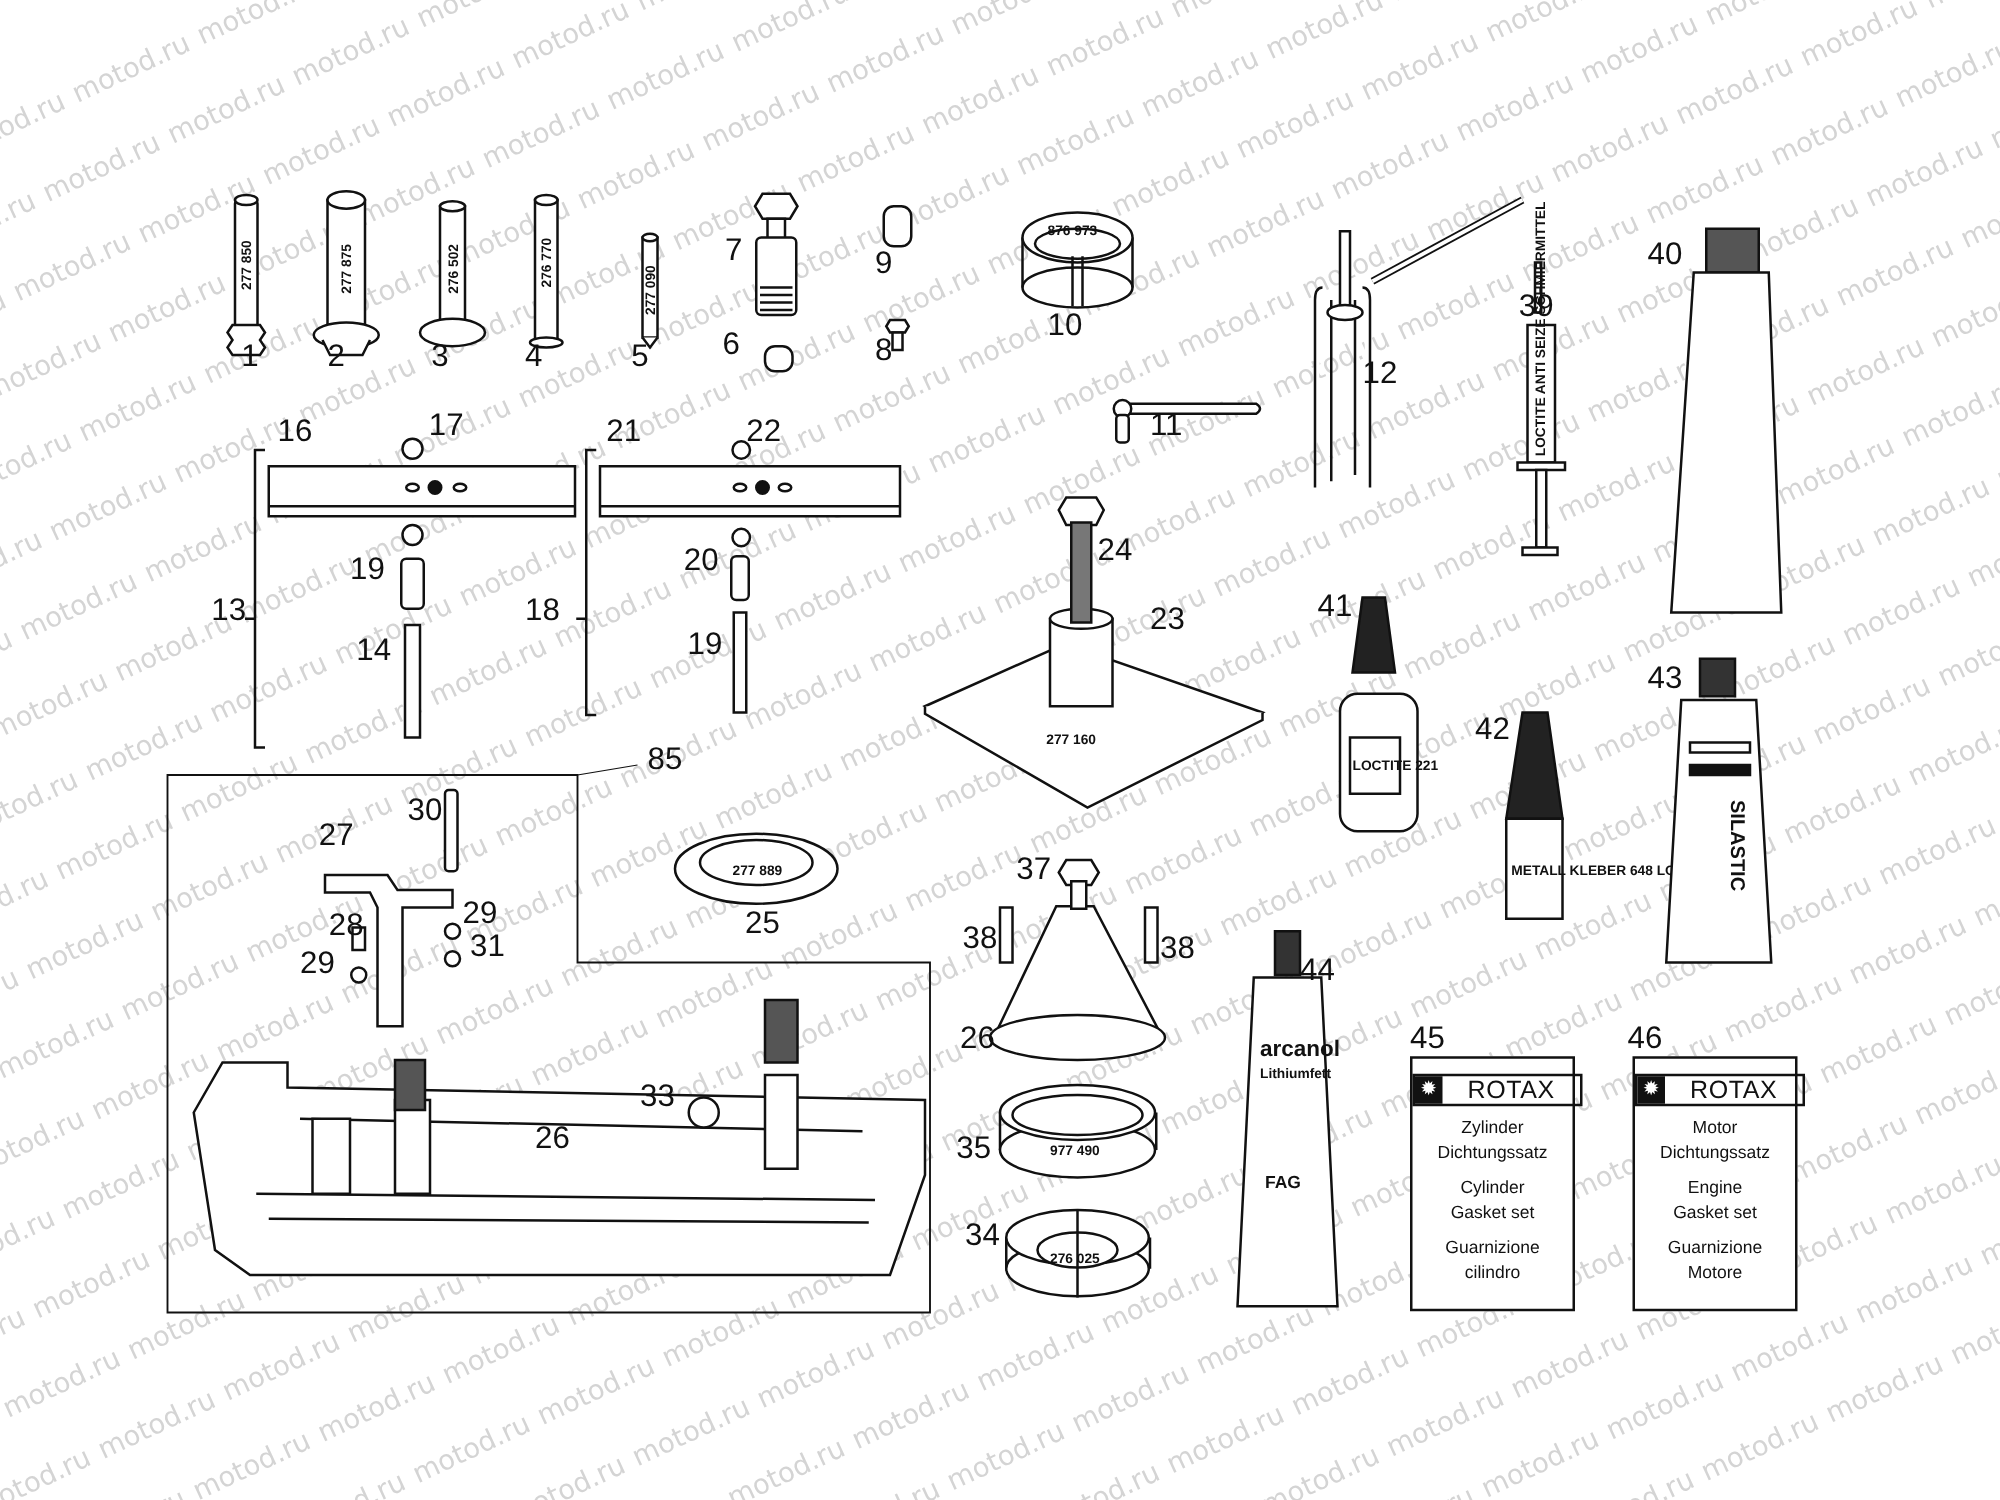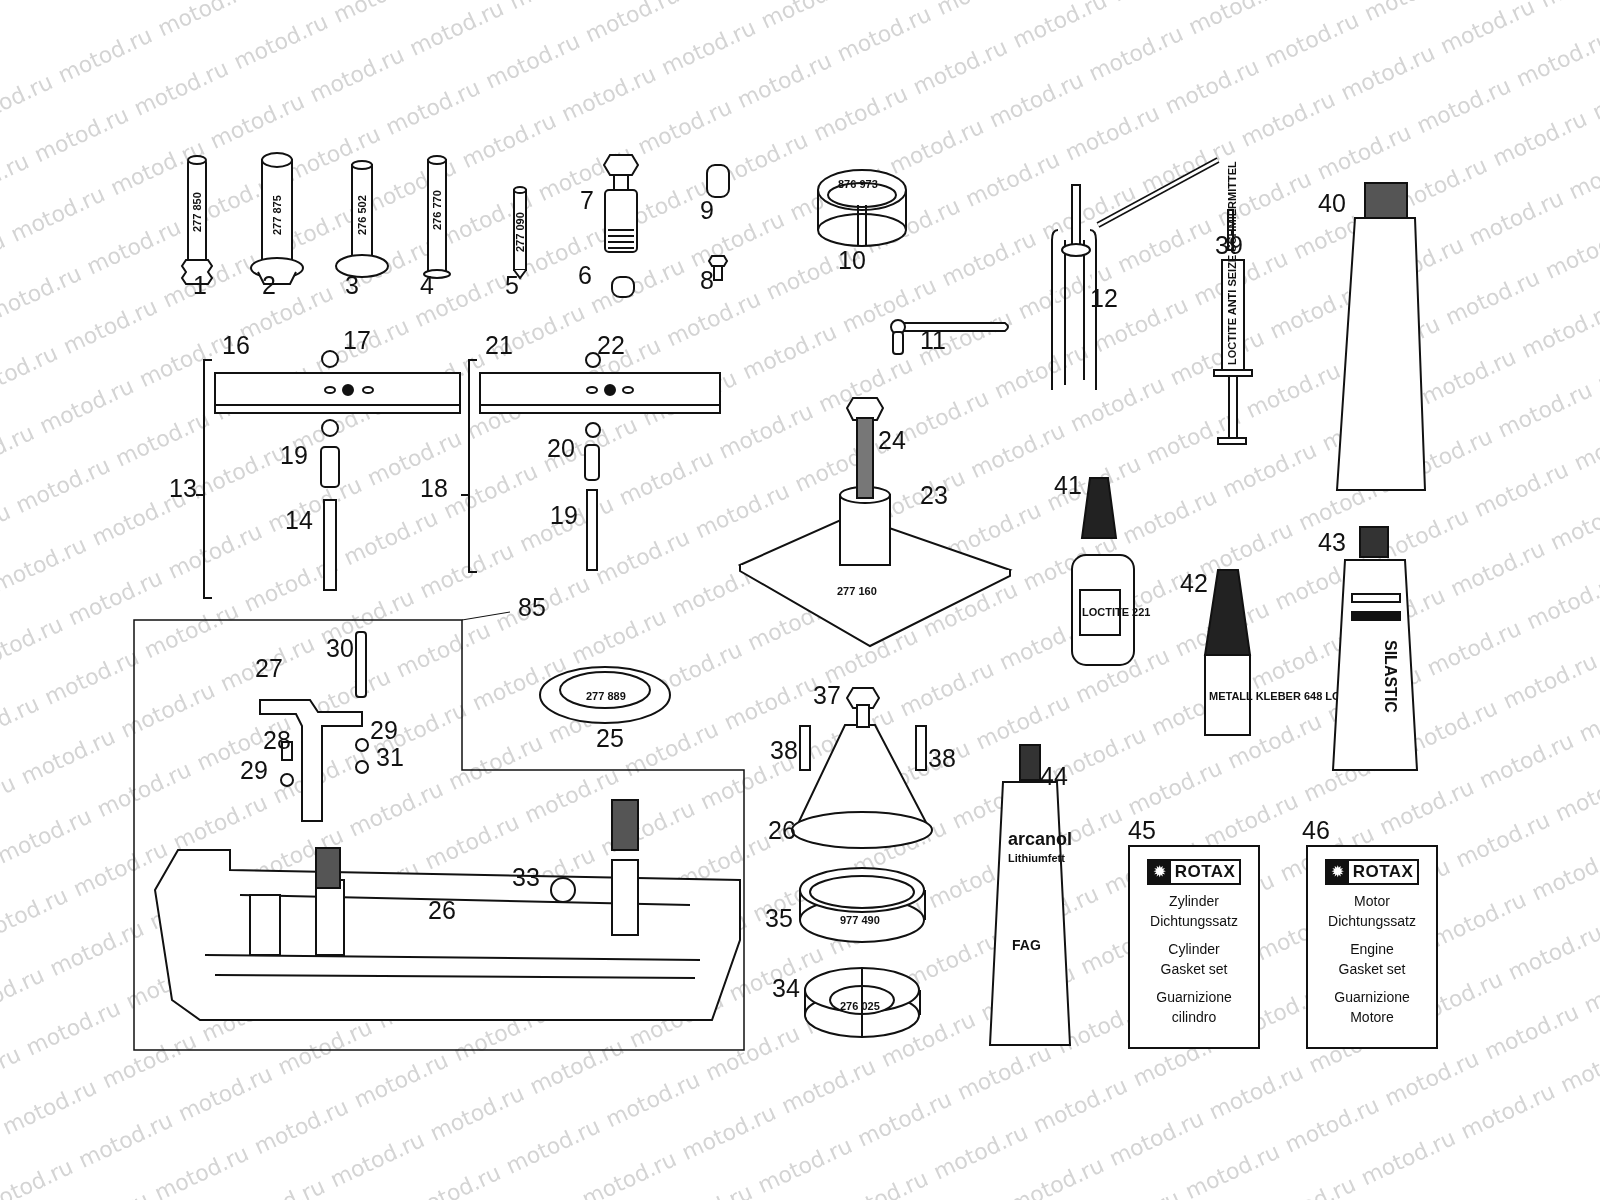--- a/index.html
+++ b/index.html
@@ -5,21 +5,21 @@
   html, body { margin:0; padding:0; background:#fff; }
   body { width:1600px; height:1200px; position:relative; overflow:hidden; font-family:"Liberation Sans", sans-serif; color:#111; }
   .wm { position:absolute; left:-200px; top:-200px; width:2000px; height:1600px; transform:rotate(-25deg); pointer-events:none; z-index:0; }
   .wm span { position:absolute; font-family:"DejaVu Sans", sans-serif; font-size:22px; color:#d4d4d4; white-space:nowrap; }
   svg.art { position:absolute; left:0; top:0; z-index:1; }
   .lbl { position:absolute; z-index:3; font-size:25px; line-height:1; color:#111; }
   .pn { font-family:"Liberation Sans", sans-serif; font-weight:bold; font-size:11px; fill:#111; }
   .card { position:absolute; z-index:3; border:2px solid #111; background:#fff; text-align:center; font-size:14px; line-height:20px; }
   .card .logo { display:inline-flex; align-items:center; border:2px solid #111; margin:12px 0 6px; }
   .card .gear { width:22px; height:22px; background:#111; color:#fff; font-size:16px; line-height:22px; text-align:center; }
-  .card .brand { font-weight:bold; font-size:17px; padding:0 4px; letter-spacing:0.5px; }
+  .card .brand { font-weight:normal; font-size:20px; padding:0 20px; letter-spacing:0.5px; }
   .card p { margin:0 0 8px; }
 </style>
 </head>
 <body>
 
 <div class="wm" id="wm">
     <span style="left: 440px; top: 0px;">motod.ru</span>
     <span style="left: 550px; top: 0px;">motod.ru</span>
     <span style="left: 660px; top: 0px;">motod.ru</span>
     <span style="left: 385px; top: 62px;">motod.ru</span>

